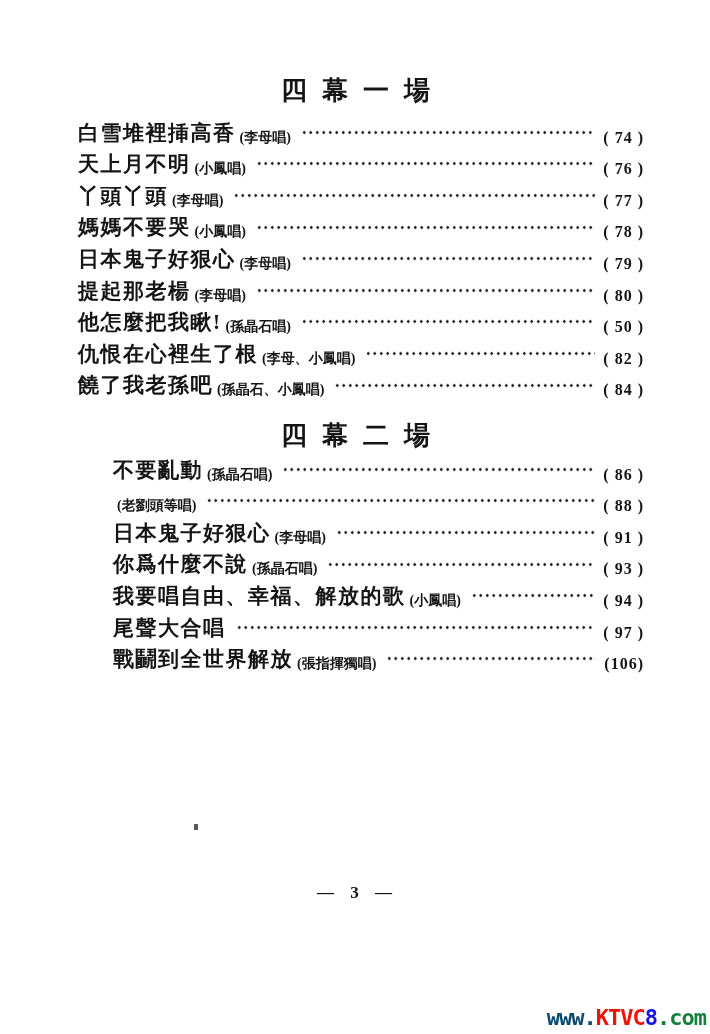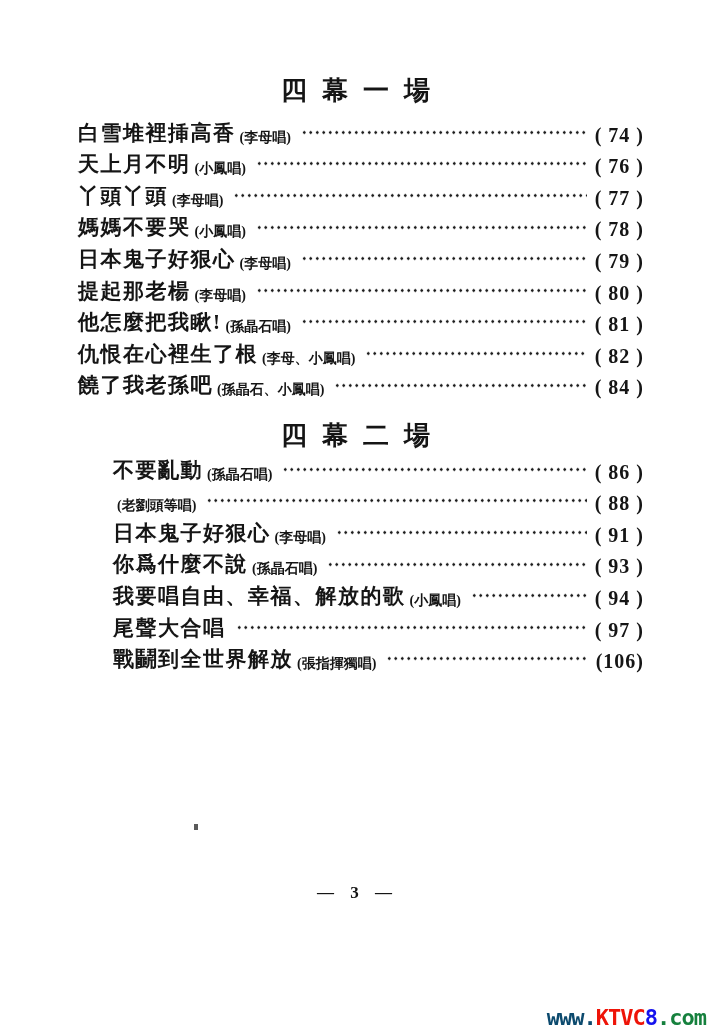--- a/index.html
+++ b/index.html
@@ -52,21 +52,21 @@
     height: 100%;
     margin: 0 8px 0 10px;
     background-image: radial-gradient(circle, #1c1c1c 1.25px, rgba(0,0,0,0) 1.45px);
     background-size: 6.5px 6.5px;
     background-repeat: repeat-x;
     background-position: left 55%;
     min-width: 20px;
   }
   .p {
     flex: 0 0 auto;
-    font-size: 20px; font-weight: 600;
+    font-size: 16px; font-weight: 600;
     letter-spacing: 1px;
   }
   .footer {
     position: absolute; top: 880px; left: 0; width: 710px;
     text-align: center;
     font-size: 17px; font-weight: 700;
     line-height: 26px;
     word-spacing: 10px;
     letter-spacing: 1px;
   }
@@ -125,21 +125,21 @@
       <div class="row">
         <span class="t">提起那老楊</span>
         <span class="a">(李母唱)</span>
         <span class="leader"></span>
         <span class="p">( 80 )</span>
       </div>
       <div class="row">
         <span class="t">他怎麼把我瞅!</span>
         <span class="a">(孫晶石唱)</span>
         <span class="leader"></span>
-        <span class="p">( 81 )</span>
+        <span class="p">( 50 )</span>
       </div>
       <div class="row">
         <span class="t">仇恨在心裡生了根</span>
         <span class="a">(李母、小鳳唱)</span>
         <span class="leader"></span>
         <span class="p">( 82 )</span>
       </div>
       <div class="row">
         <span class="t">饒了我老孫吧</span>
         <span class="a">(孫晶石、小鳳唱)</span>

